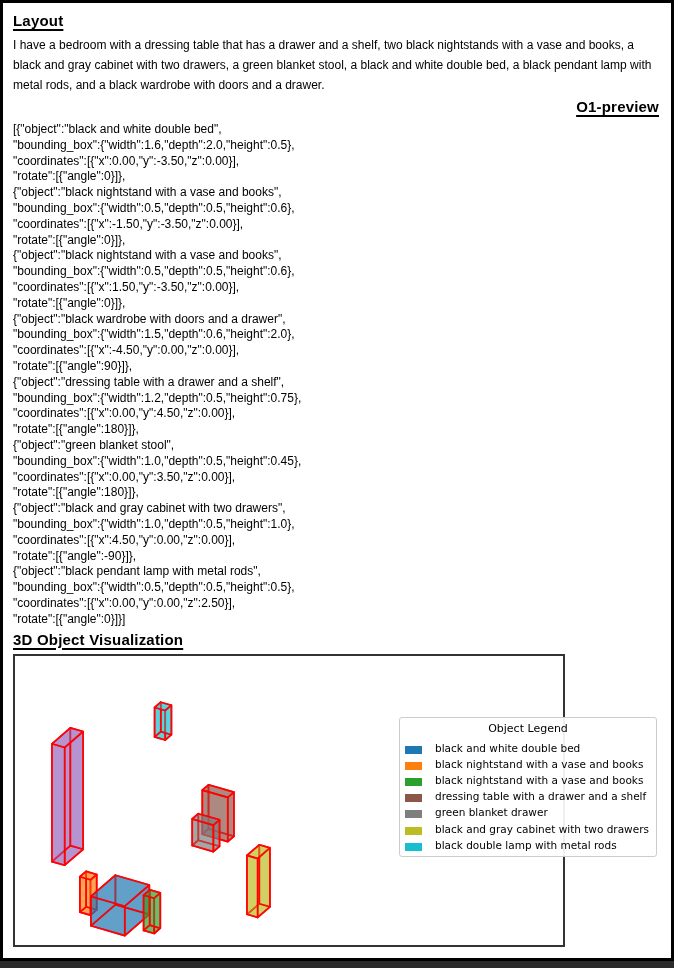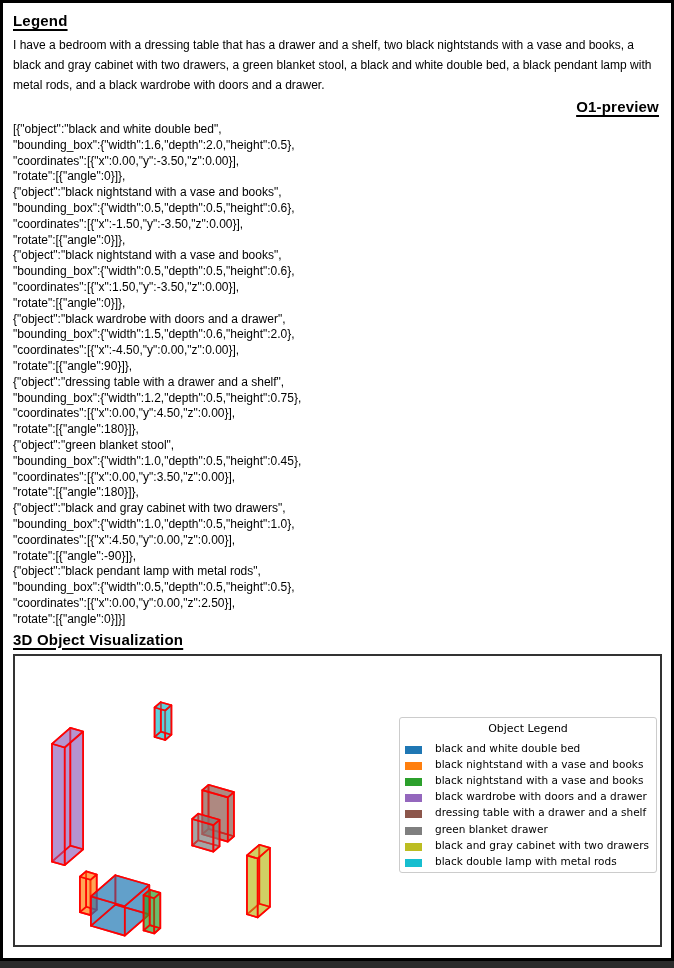--- a/index.html
+++ b/index.html
@@ -17,39 +17,39 @@
   .prompt-text{
     font-size:12px; line-height:20px; margin:4px 0 0; width:649px;
   }
   #o1-json{
     font-family:"Liberation Sans", sans-serif;
     font-size:12px; line-height:15.8px; margin:7px 0 0; white-space:pre;
   }
   .h-o1{margin-top:16px;text-align:right;}
   .h-viz{margin-top:7px;}
   .plot{
-    position:relative; width:649px; height:293px; box-sizing:border-box;
+    position:relative; width:552px; height:293px; box-sizing:border-box;
     border:2px solid #333; background:#fff; margin-top:3px;
   }
   .plot svg{position:absolute; left:0; top:0; display:block;}
   .legend{
     position:absolute; left:384px; top:61px; width:258px; box-sizing:border-box;
     border:1px solid #ccc; border-radius:3px; background:rgba(255,255,255,0.92);
     padding:4px 0 5px; font-family:"DejaVu Sans", sans-serif;
   }
   .legend-title{text-align:center; font-size:11px; margin:0 0 3px; color:#000;}
   .legend-row{display:flex; align-items:flex-end; height:16.2px; padding-left:5px;}
   .swatch{width:17px; height:8px; margin-right:13px; flex:none;}
   .legend-label{font-size:10.5px; white-space:nowrap; color:#000;}
 </style>
 </head>
 <body>
 
 <div class="page">
-  <h2 class="sec">Legend</h2>
+  <h2 class="sec">Layout</h2>
   <p class="prompt-text">I have a bedroom with a dressing table that has a drawer and a shelf, two black nightstands with a vase and books, a black and gray cabinet with two drawers, a green blanket stool, a black and white double bed, a black pendant lamp with metal rods, and a black wardrobe with doors and a drawer.</p>
 
   <h2 class="sec h-o1">O1-preview</h2>
   <pre id="o1-json">[{"object":"black and white double bed",
 "bounding_box":{"width":1.6,"depth":2.0,"height":0.5},
 "coordinates":[{"x":0.00,"y":-3.50,"z":0.00}],
 "rotate":[{"angle":0}]},
 {"object":"black nightstand with a vase and books",
 "bounding_box":{"width":0.5,"depth":0.5,"height":0.6},
 "coordinates":[{"x":-1.50,"y":-3.50,"z":0.00}],
@@ -141,24 +141,20 @@
           </div>
           <div class="legend-row">
             <span class="swatch" style="background: rgb(255, 127, 14);"></span>
             <span class="legend-label">black nightstand with a vase and books</span>
           </div>
           <div class="legend-row">
             <span class="swatch" style="background: rgb(44, 160, 44);"></span>
             <span class="legend-label">black nightstand with a vase and books</span>
           </div>
           <div class="legend-row">
-            <span class="swatch" style="background: rgb(148, 103, 189);"></span>
-            <span class="legend-label">black wardrobe with doors and a drawer</span>
-          </div>
-          <div class="legend-row">
             <span class="swatch" style="background: rgb(140, 86, 75);"></span>
             <span class="legend-label">dressing table with a drawer and a shelf</span>
           </div>
           <div class="legend-row">
             <span class="swatch" style="background: rgb(127, 127, 127);"></span>
             <span class="legend-label">green blanket drawer</span>
           </div>
           <div class="legend-row">
             <span class="swatch" style="background: rgb(188, 189, 34);"></span>
             <span class="legend-label">black and gray cabinet with two drawers</span>

